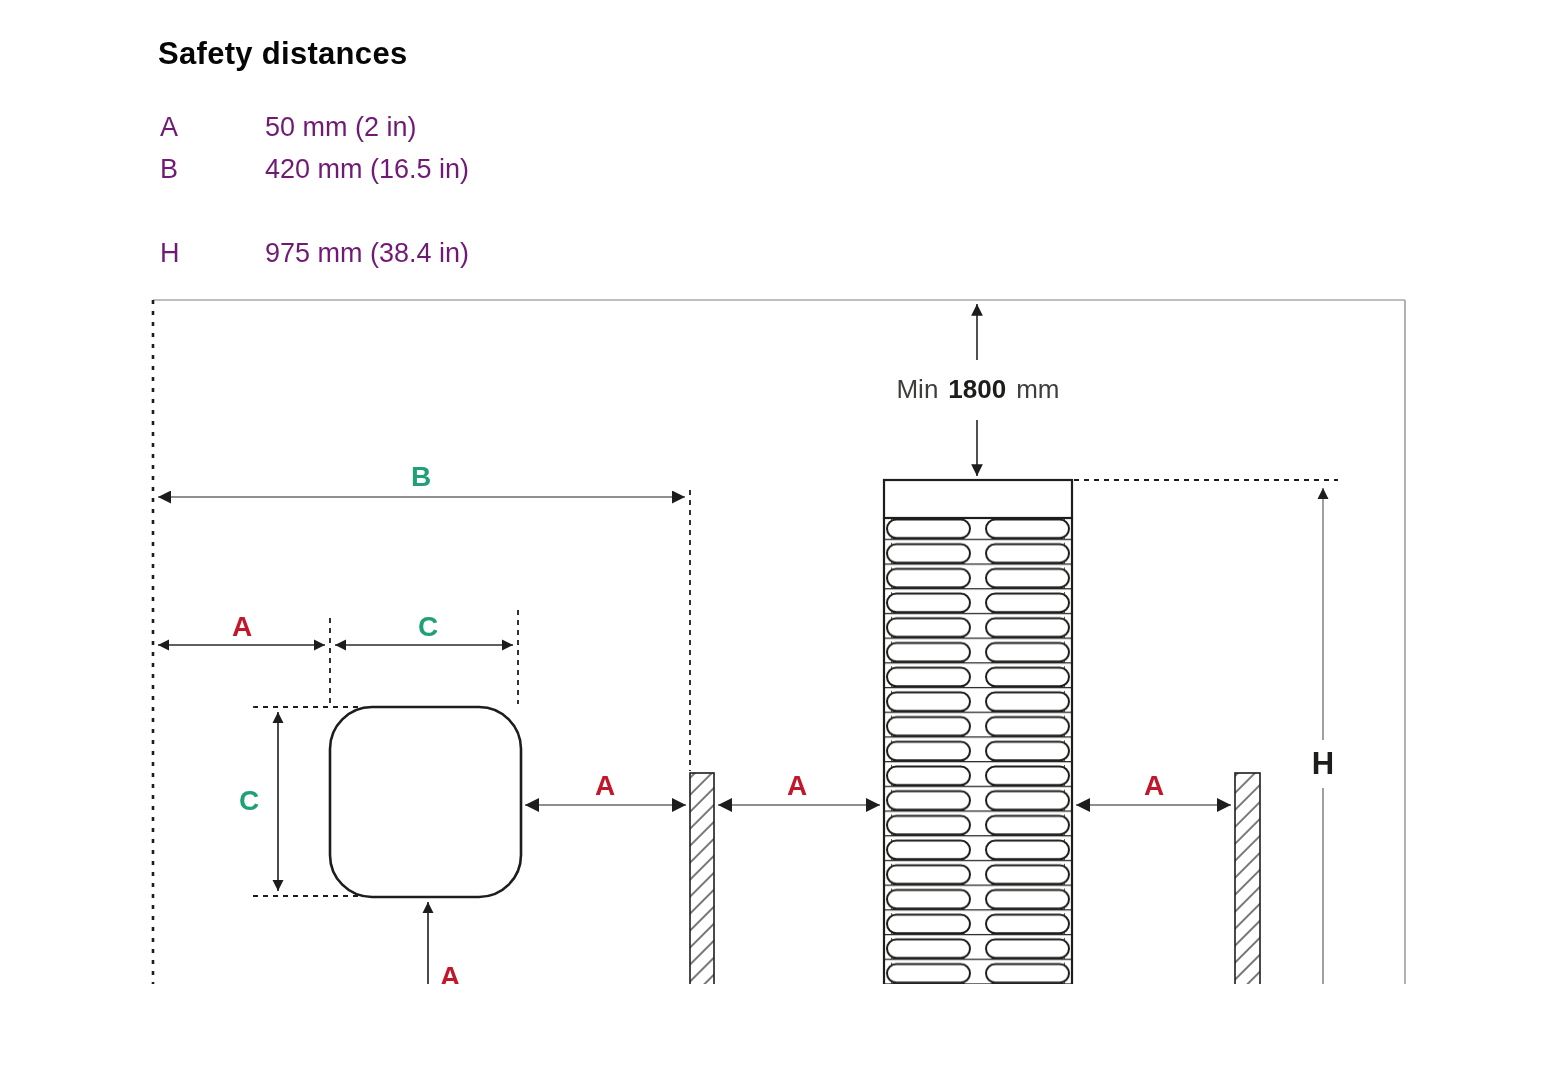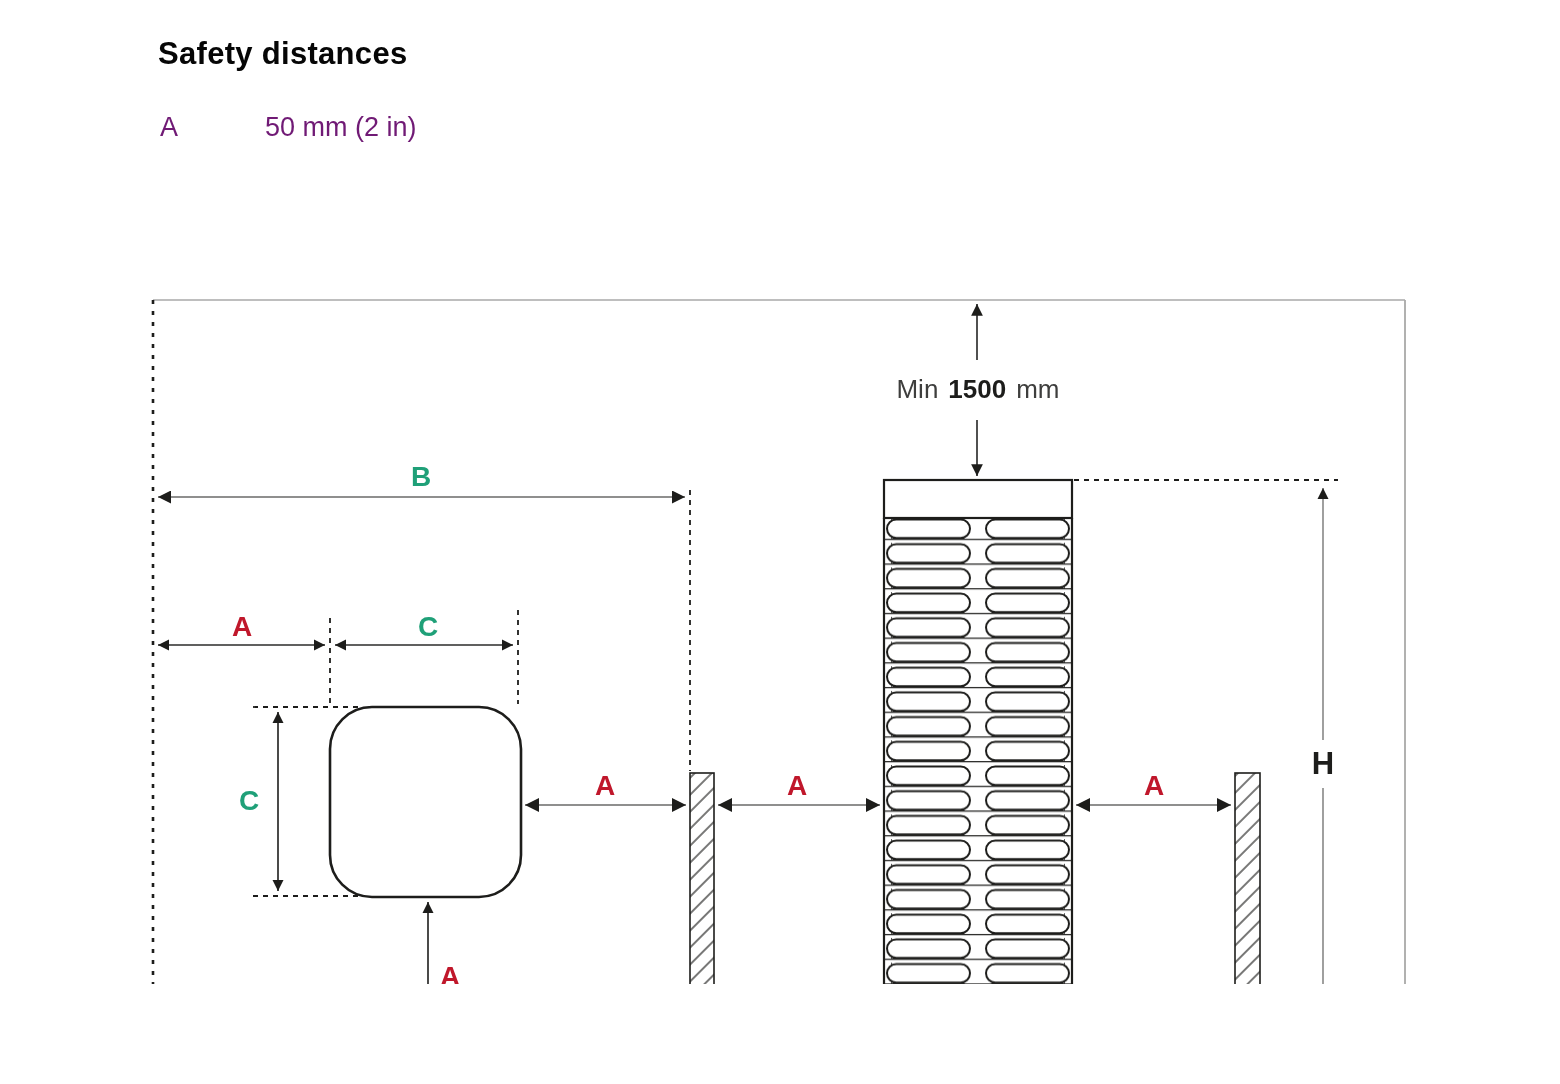--- a/index.html
+++ b/index.html
@@ -19,20 +19,26 @@
 </style>
 </head>
 <body>
 
 <div class="page">
 
   <div class="abs title">Safety distances</div>
 
   <div class="legend-row" style="top:112px;">
     <span class="legend-letter">A</span><span>50 mm (2 in)</span>
+  </div>
+  <div class="legend-row" style="top:154px;">
+    <span class="legend-letter">B</span><span>420 mm (16.5 in)</span>
+  </div>
+  <div class="legend-row" style="top:238px;">
+    <span class="legend-letter">H</span><span>975 mm (38.4 in)</span>
   </div>
 
   <svg width="1560" height="1084" viewBox="0 0 1560 1084">
     <defs>
       <marker id="arr" viewBox="0 0 10 10" refX="10" refY="5" markerWidth="6.5" markerHeight="6.5" orient="auto-start-reverse">
         <path d="M0,0 L10,5 L0,10 z" fill="#1D1D1B"></path>
       </marker>
       <pattern id="hatch" patternUnits="userSpaceOnUse" width="12" height="12" patternTransform="rotate(45)">
         <line x1="6" y1="-1" x2="6" y2="13" stroke="#1D1D1B" stroke-width="1.2"></line>
       </pattern>
@@ -129,16 +135,16 @@
   <div class="dim-label red" style="left:242px;top:627px;">A</div>
   <div class="dim-label teal" style="left:428px;top:627px;">C</div>
   <div class="dim-label teal" style="left:249px;top:801px;">C</div>
   <div class="dim-label red" style="left:450px;top:977px;">A</div>
   <div class="dim-label red" style="left:605px;top:786px;">A</div>
   <div class="dim-label red" style="left:797px;top:786px;">A</div>
   <div class="dim-label red" style="left:1154px;top:786px;">A</div>
   <div class="dim-label h-label" style="left:1323px;top:763px;">H</div>
 
   <div class="min-label" style="left:978px;top:389px;">
-    <span>Min</span><span class="val">1500</span><span>mm</span>
+    <span>Min</span><span class="val">1800</span><span>mm</span>
   </div>
 
 </div>
 
 </body></html>

